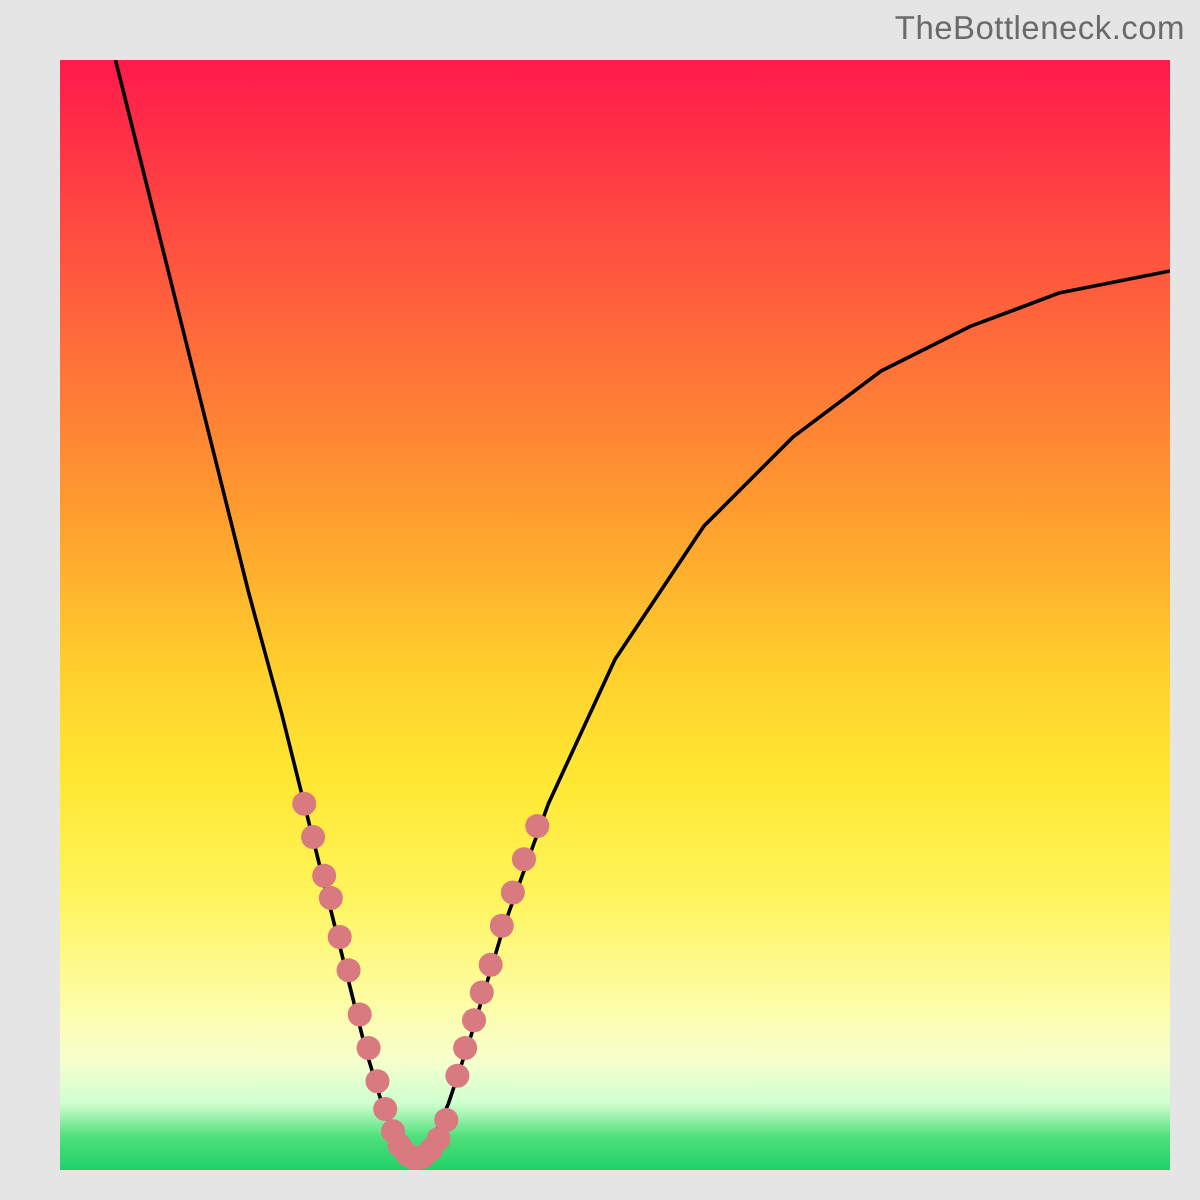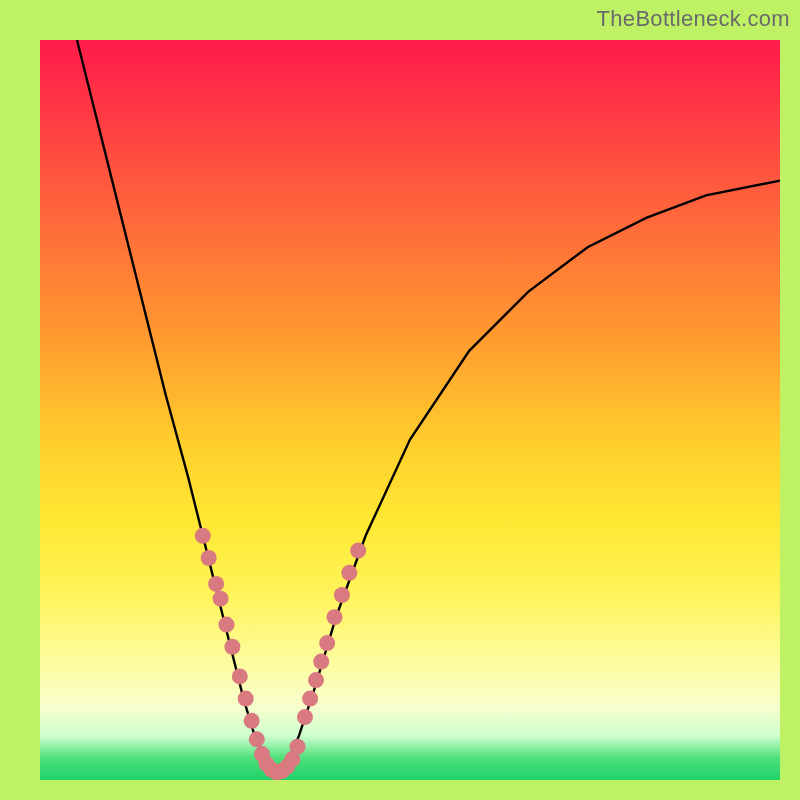--- a/index.html
+++ b/index.html
@@ -10,21 +10,21 @@
     background: #000;
     overflow: hidden;
     font-family: Arial, Helvetica, sans-serif;
   }
   .frame {
     position: absolute;
     left: 0;
     top: 0;
     width: 800px;
     height: 800px;
-    background: #bef264;
+    background: #e5e5e5;
   }
   .plot {
     position: absolute;
     left: 40px;
     top: 40px;
     width: 740px;
     height: 740px;
     background: linear-gradient(to bottom,
       #ff1a4b 0%,
       #ff3a44 10%,

